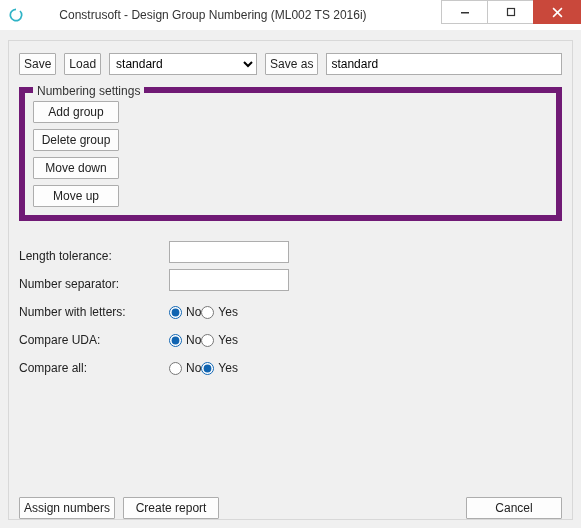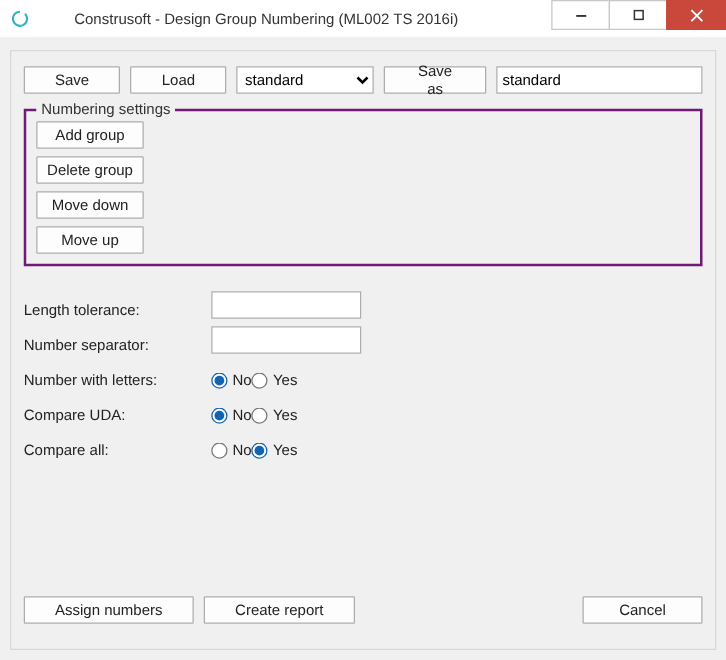--- a/index.html
+++ b/index.html
@@ -7,26 +7,26 @@
   .titlebar{height:30px;background:#fff;display:flex;align-items:center;border-bottom:1px solid #e0e0e0}
   .app-icon{width:16px;height:16px;margin-left:8px}
   .title-text{flex:1;text-align:center;font-size:12px;color:#333;margin-left:-40px}
   .win-btns{display:flex;height:100%}
   .win-btn{width:45px;height:22px;display:flex;align-items:center;justify-content:center;border:1px solid #c8c8c8;margin-left:-1px;background:#fff}
   .win-btn.close{background:#c9483b;border-color:#c9483b;width:46px}
   .win-btn svg{display:block}
   .client{position:absolute;top:30px;left:0;right:0;bottom:0;background:#f0f0f0}
   .panel{position:absolute;top:10px;left:8px;right:8px;bottom:8px;border:1px solid #d8d8d8;background:#f0f0f0}
   .toprow{display:flex;align-items:center;gap:8px;padding:12px 10px 4px 10px}
-  .btn{background:#fdfdfd;border:1px solid #adadad;height:22px;padding:0 24px;font-size:12px;color:#222;display:inline-flex;align-items:center;justify-content:center;cursor:default;border-radius:1px}
+  .btn{background:#fdfdfd;border:1px solid #adadad;height:22px;padding:0 4px;font-size:12px;color:#222;display:inline-flex;align-items:center;justify-content:center;cursor:default;border-radius:1px}
   select,input[type=text]{height:22px;border:1px solid #adadad;background:#fff;font-size:12px;padding:0 4px;box-sizing:border-box}
   select{padding:0 2px}
   .preset-select{width:148px}
   .preset-name{flex:1}
-  .groupbox{margin:8px 10px 0 10px;border:2px solid #701a75;padding:8px 8px 8px 8px;position:relative}
+  .groupbox{margin:8px 10px 0 10px;border:6px solid #701a75;padding:8px 8px 8px 8px;position:relative}
   .groupbox-title{position:absolute;top:-9px;left:8px;background:#f0f0f0;padding:0 4px;font-size:12px;color:#333}
   .grid-area{display:flex;gap:6px}
   .grid{flex:1;border:1px solid #828282;background:#fff;height:178px;overflow:hidden;display:flex;flex-direction:column}
   .grid-header{display:flex;background:#f0f0f0}
   .grid-header .cell{border-right:1px solid #c8c8c8;border-bottom:1px solid #c8c8c8;padding:3px 6px;font-size:12px;color:#222;background:#f0f0f0;box-sizing:border-box;white-space:nowrap;overflow:hidden}
   .grid-body{flex:1;background:#fff}
   .grid-row{display:flex}
   .grid-row .cell{border-right:1px solid #e8e8e8;padding:2px 6px;font-size:12px;box-sizing:border-box;white-space:nowrap;overflow:hidden;height:22px;display:flex;align-items:center}
   .col-group{width:170px}
   .col-prefix{width:62px}
@@ -35,21 +35,21 @@
   .cell select{width:100%;height:20px;border:1px solid #adadad;font-size:12px}
   .side-btns{display:flex;flex-direction:column;gap:6px;width:86px}
   .side-btns .btn{width:100%;padding:0 2px;white-space:nowrap}
   .settings-block{margin:14px 10px 0 10px}
   .setting-row{display:flex;align-items:flex-end;height:28px}
   .setting-label{width:150px;font-size:12px}
   .setting-input{width:120px;height:22px}
   .radio-set{display:flex;gap:0;align-items:center}
   .radio-set label{display:flex;align-items:center;gap:4px;font-size:12px;cursor:default}
   input[type=radio]{margin:0;accent-color:#1064b1}
-  .bottom-row{position:absolute;bottom:20px;left:10px;right:10px;display:flex;gap:8px}
+  .bottom-row{position:absolute;bottom:0;left:10px;right:10px;display:flex;gap:8px}
   .bottom-row .spacer{flex:1}
   .bottom-row .btn{min-width:96px}
 </style>
 </head>
 <body>
 
 <div class="window">
   <div class="titlebar">
     <span class="app-icon">
       <svg width="16" height="16" viewBox="0 0 16 16">

